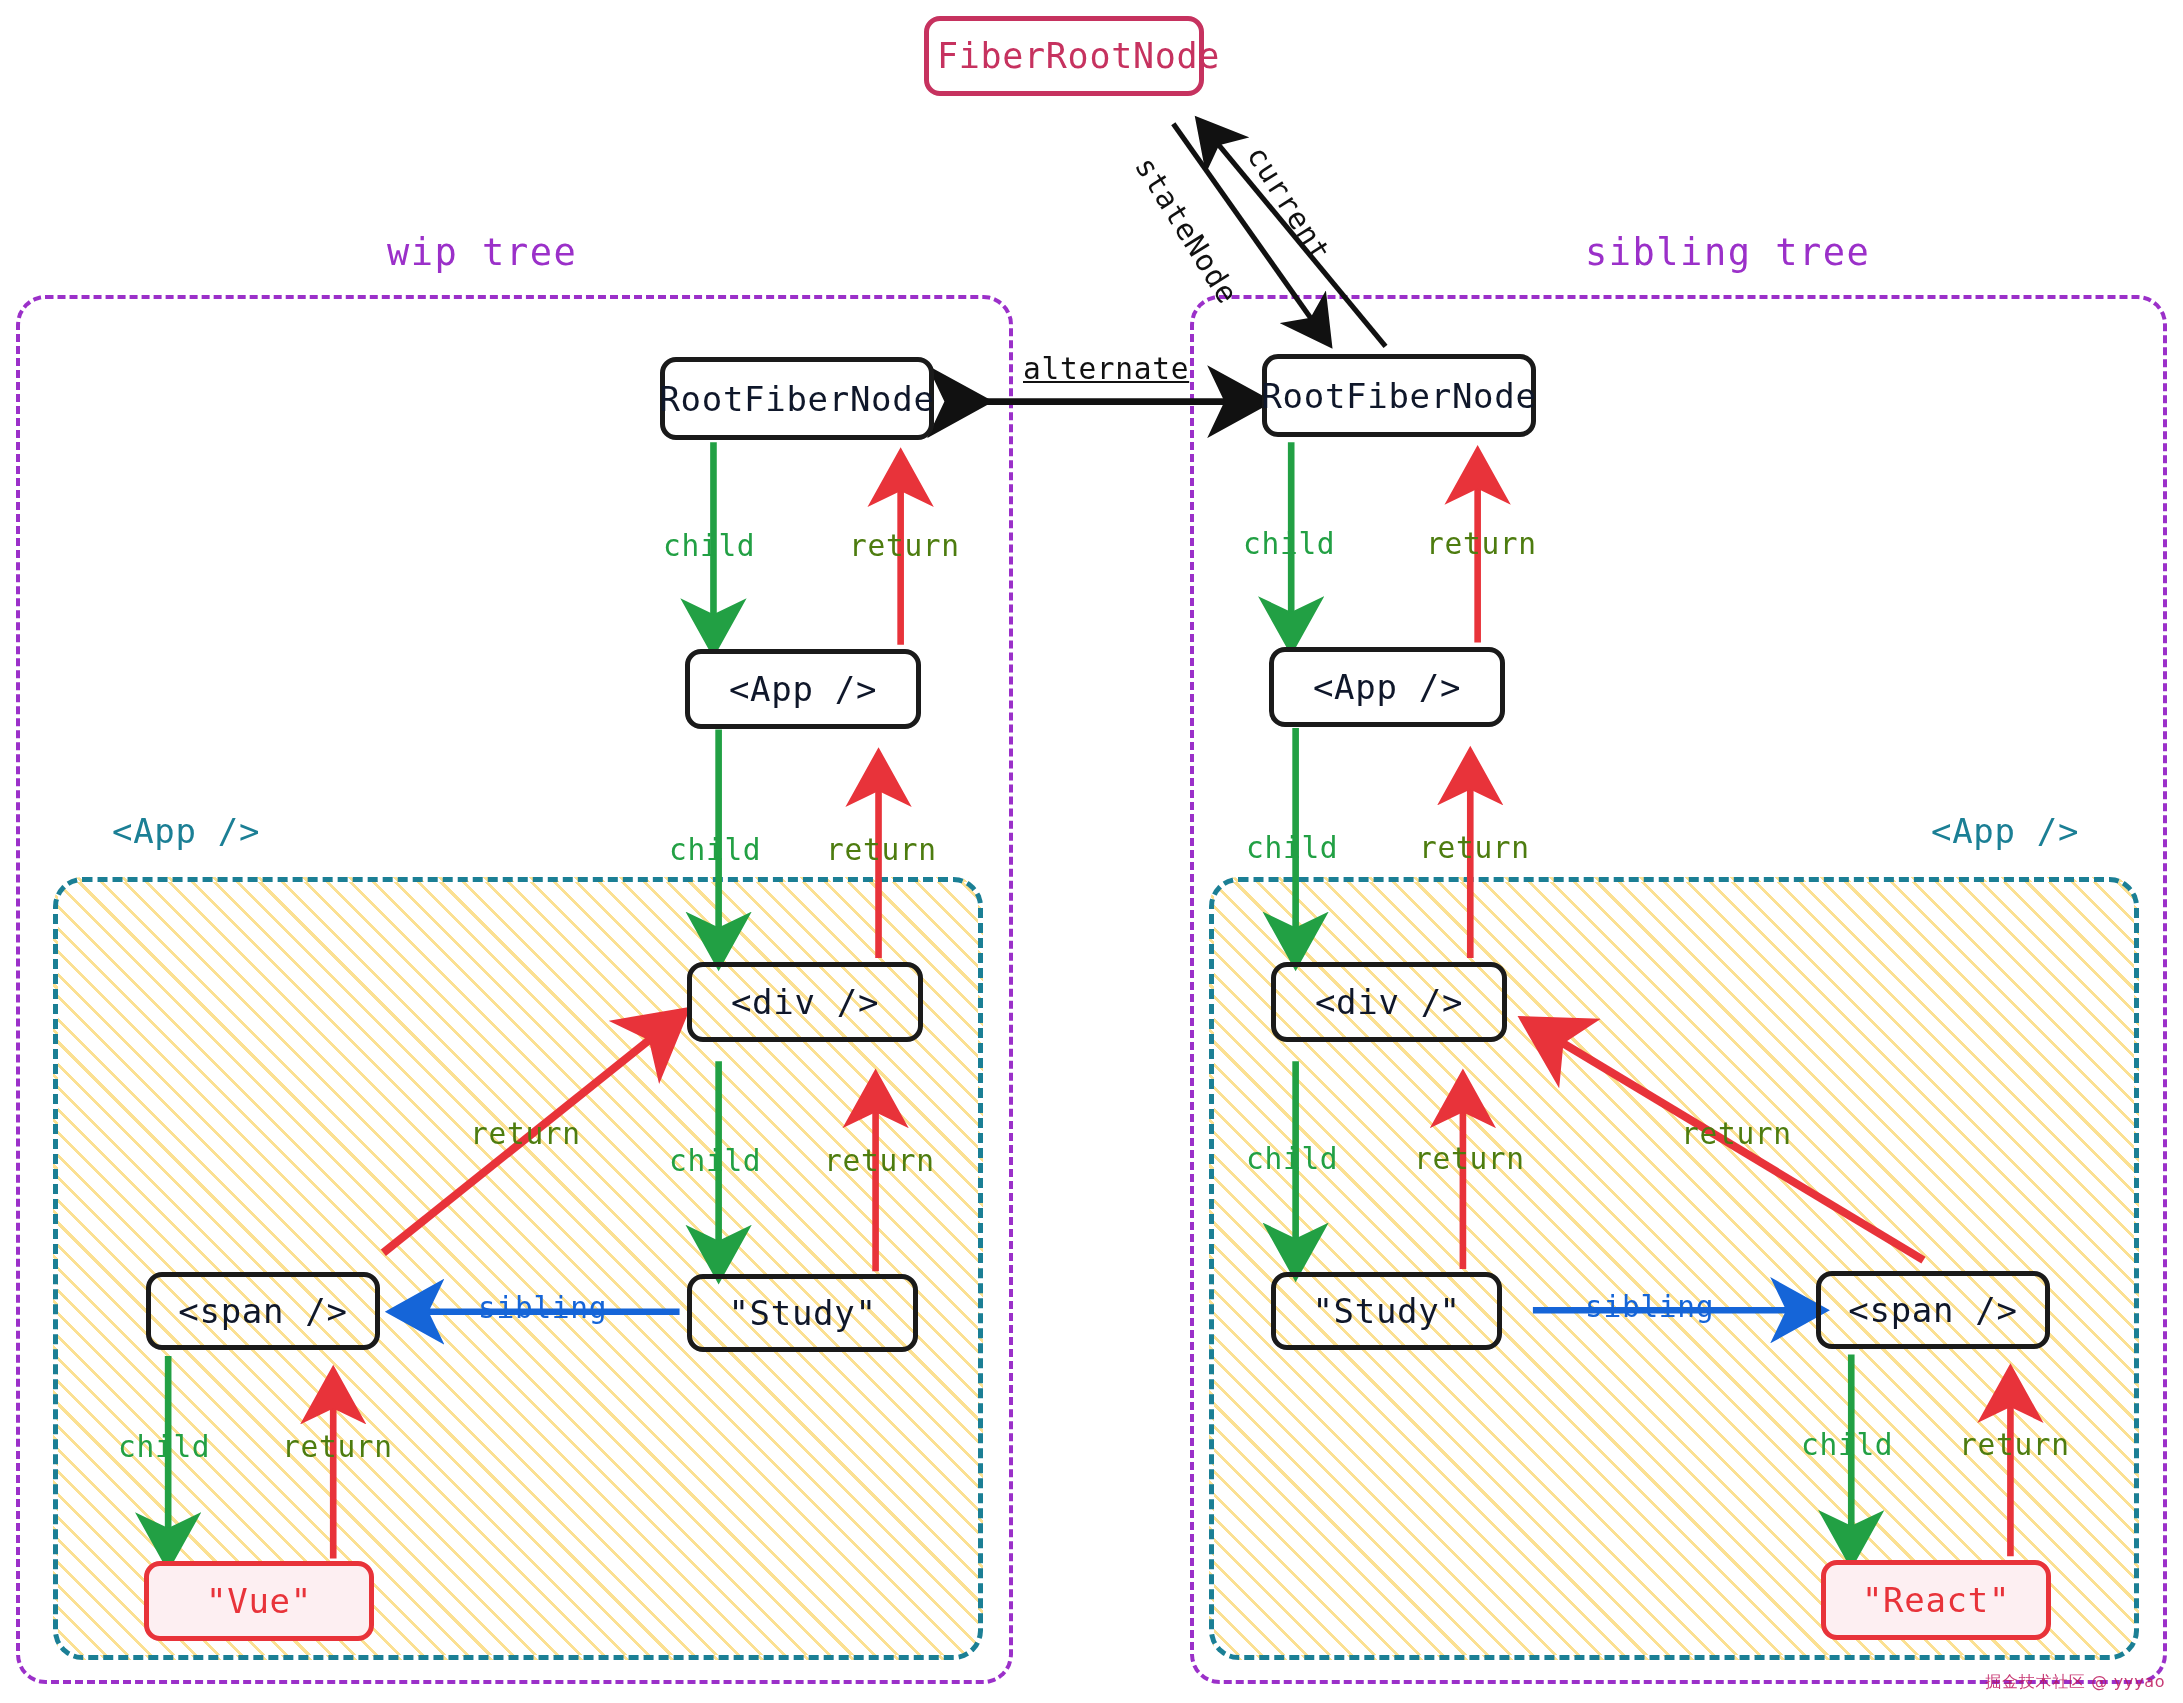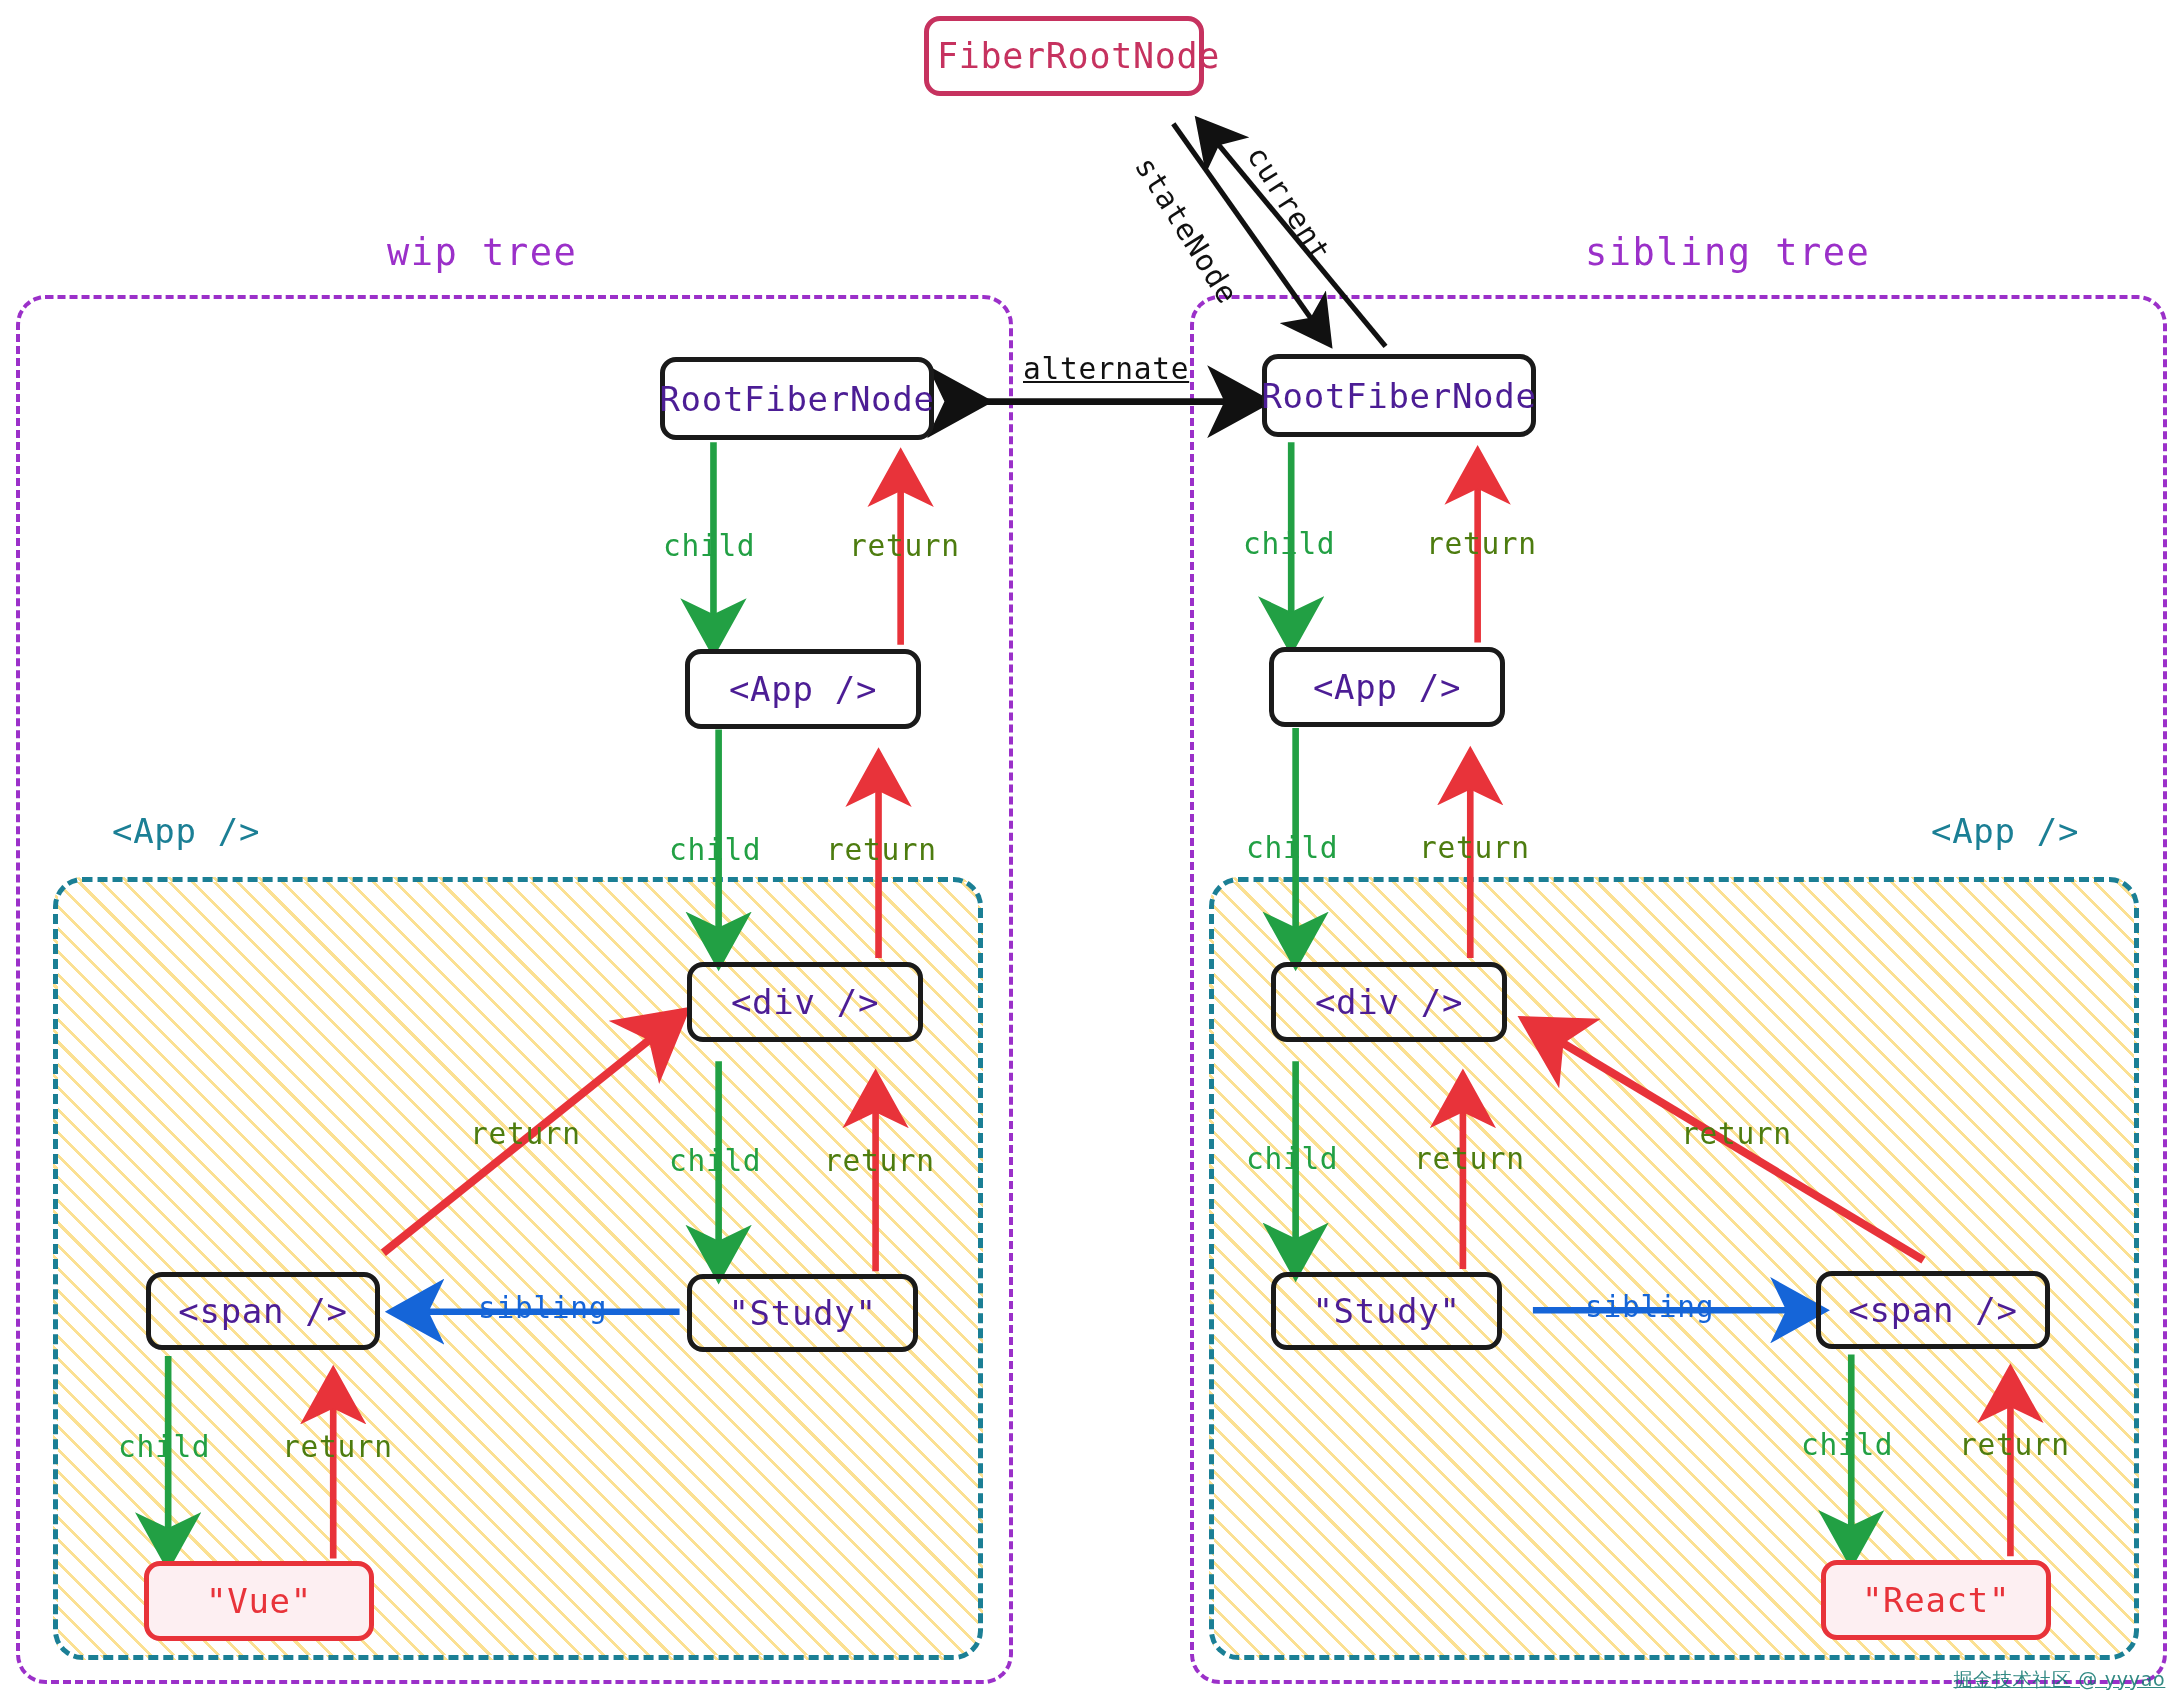--- a/index.html
+++ b/index.html
@@ -6,21 +6,21 @@
   body{
     font-family:"DejaVu Sans Mono","Liberation Mono",monospace;
     width:2183px;height:1703px;position:relative;overflow:hidden;
   }
   #stage{position:absolute;left:0;top:0;width:2183px;height:1703px;}
   svg.layer{position:absolute;left:0;top:0;width:2183px;height:1703px;overflow:visible;}
   .node{
     position:absolute;display:flex;align-items:center;justify-content:center;
     border:5.2px solid #1a1a1a;border-radius:16px;background:transparent;
     font-family:"DejaVu Sans Mono","Liberation Mono",monospace;
-    font-size:34px;color:#4c1d95;letter-spacing:0.7px;white-space:nowrap;
+    font-size:34px;color:#0f172a;letter-spacing:0.7px;white-space:nowrap;
     box-sizing:border-box;
   }
   .node.white-bg{background:#ffffff;}
   .node.root-node{
     border-color:#c6325f;color:#c6325f;background:#ffffff;border-width:5.9px;
     font-size:35px;
   }
   .node.text-node{
     border-color:#e8333a;color:#e8333a;background:#fdeff2;border-width:5.2px;
   }
@@ -52,23 +52,23 @@
     font-family:"DejaVu Sans Mono","Liberation Mono",monospace;
     background:transparent;letter-spacing:0.7px;
   }
   .lbl-child{color:#22a044;}
   .lbl-return{color:#4d7c0f;}
   .lbl-sibling{color:#1565d8;}
   .lbl-black{color:#111111;}
   .rot-stateNode{transform:rotate(58deg);transform-origin:left top;}
   .rot-current{transform:rotate(58deg);transform-origin:left top;}
   .watermark{
-    position:absolute;right:17.7px;bottom:10.3px;color:#0f766e;font-size:19px;
+    position:absolute;right:17.7px;bottom:10.3px;color:#be185d;font-size:16px;
     font-family:"DejaVu Sans","Liberation Sans",sans-serif;opacity:.85;
-    letter-spacing:0.7px;white-space:nowrap;text-decoration:underline;
+    letter-spacing:0.7px;white-space:nowrap;
   }
 </style>
 </head>
 <body>
 
 <div id="stage">
 
   <div class="tree-box" style="left:16px;top:295px;width:997px;height:1389px;"></div>
   <div class="tree-box" style="left:1190px;top:295px;width:977px;height:1389px;"></div>
 

